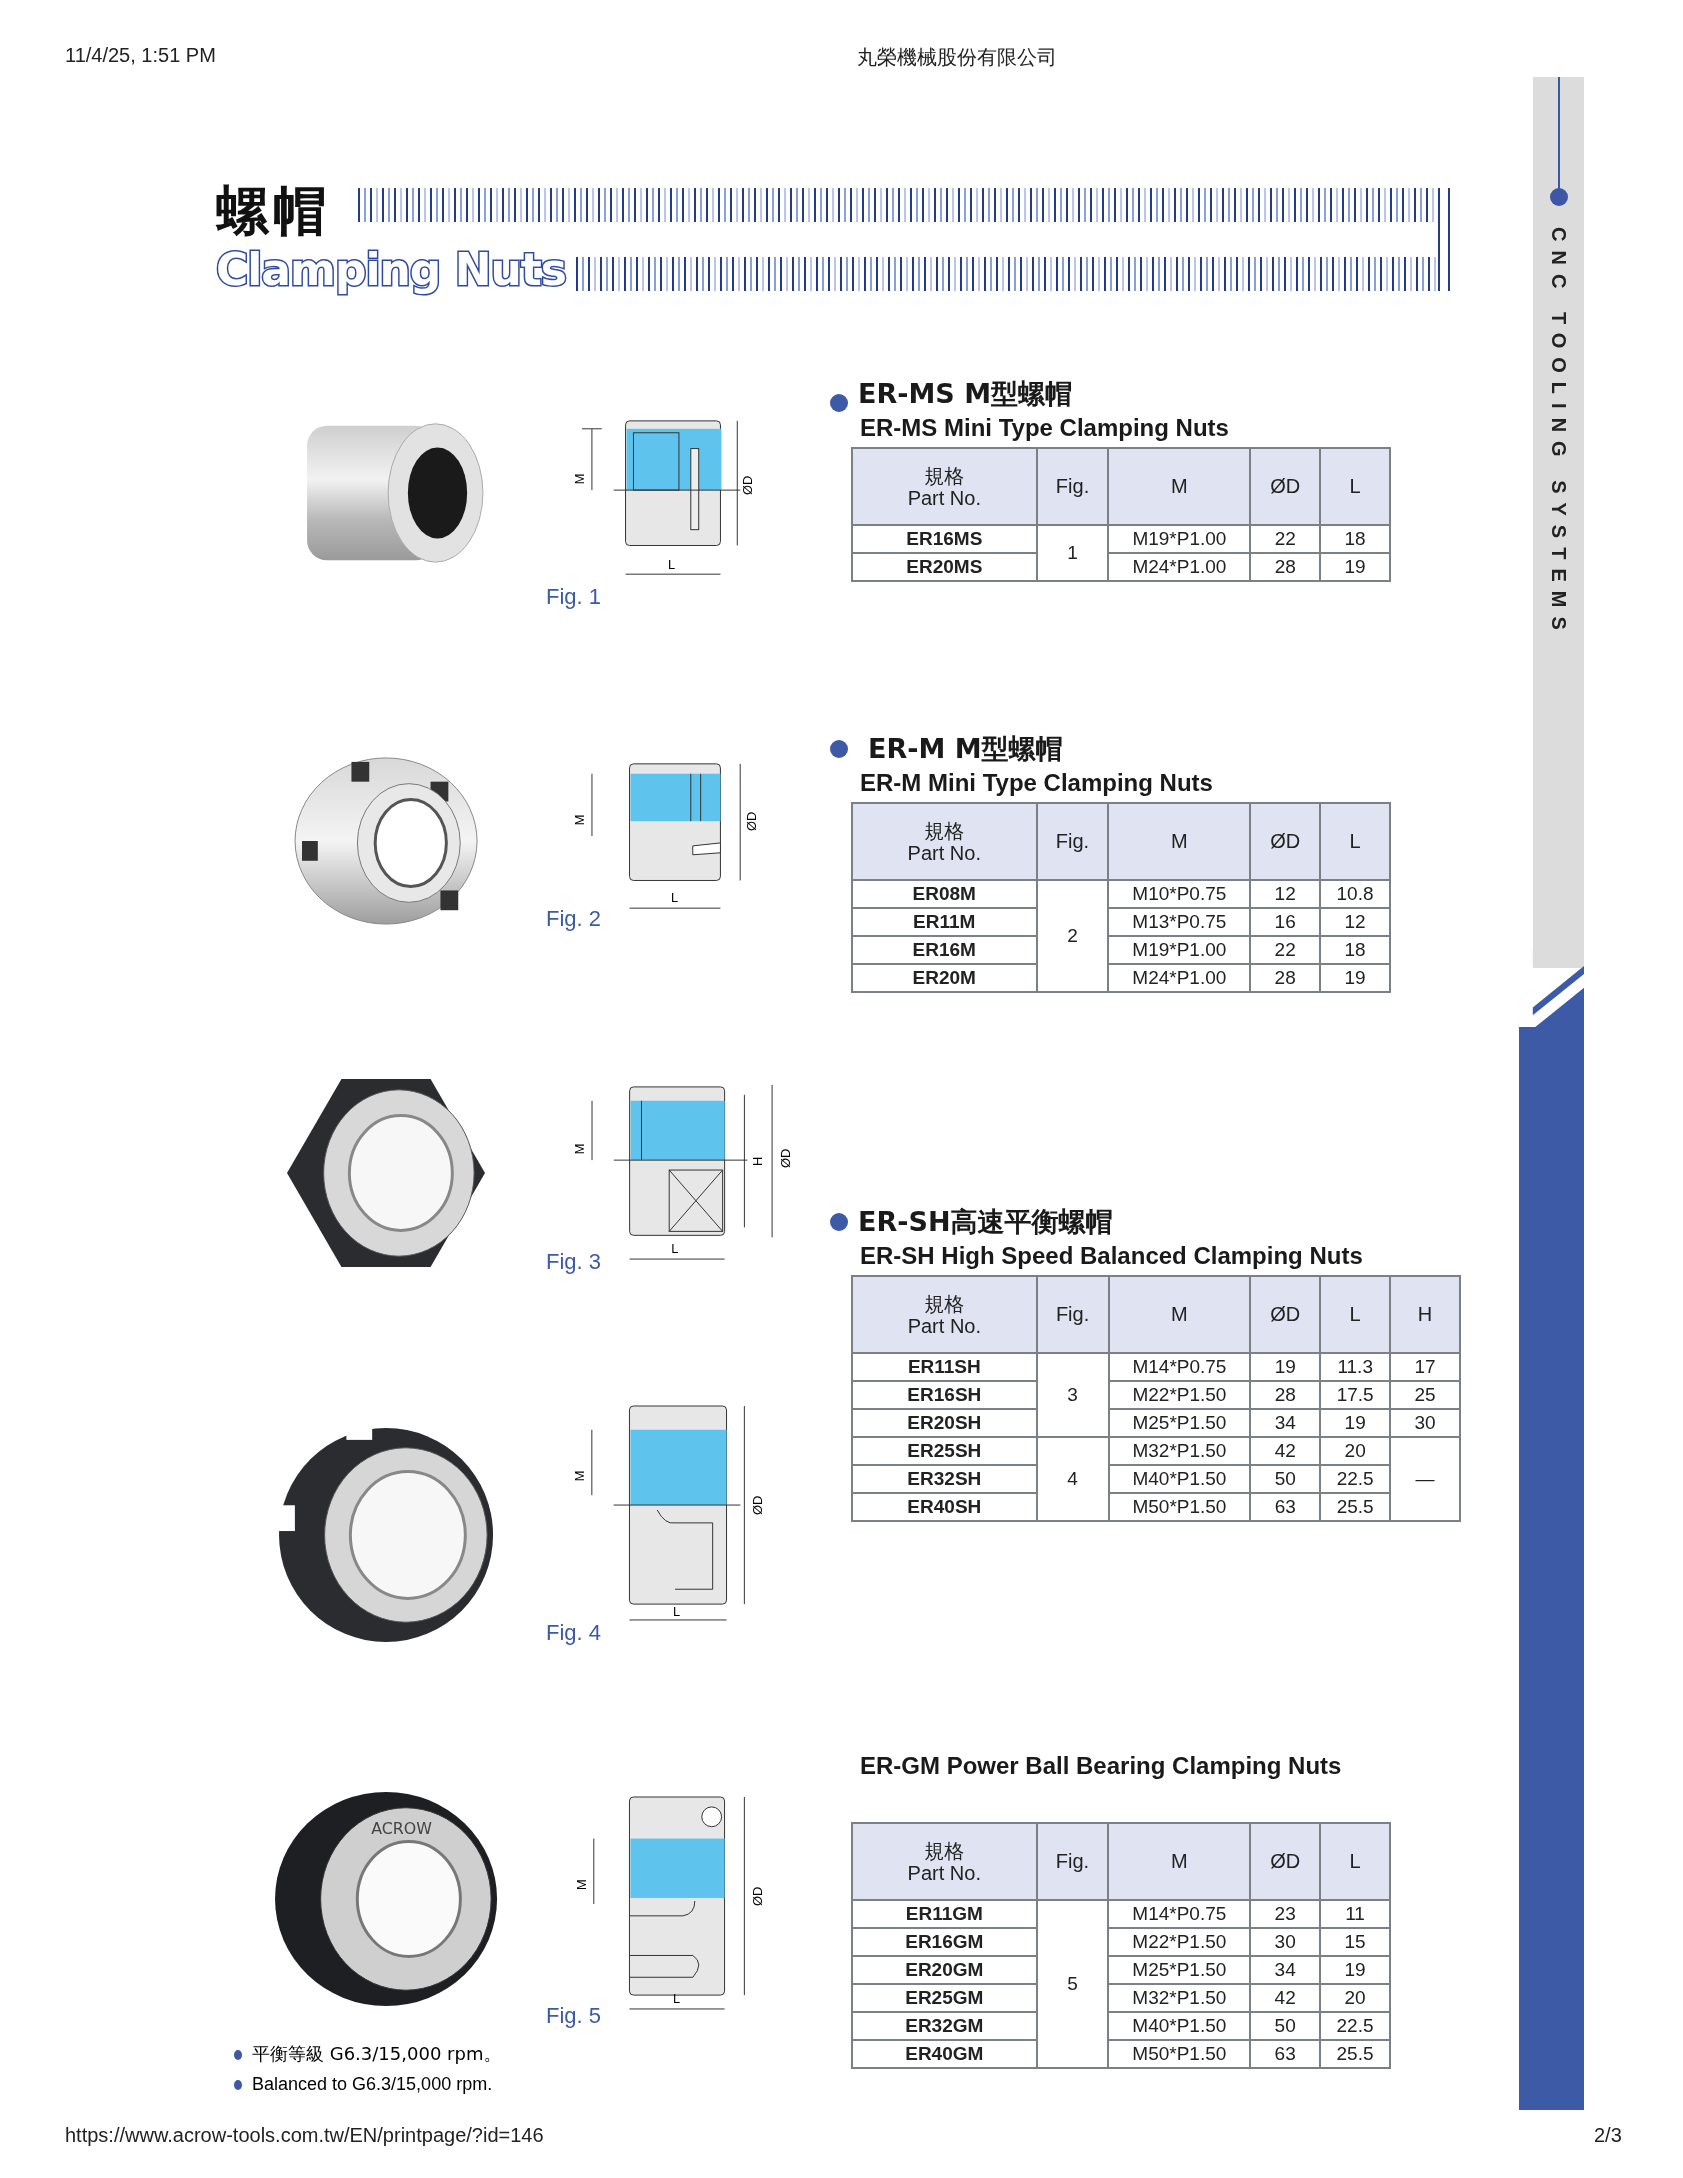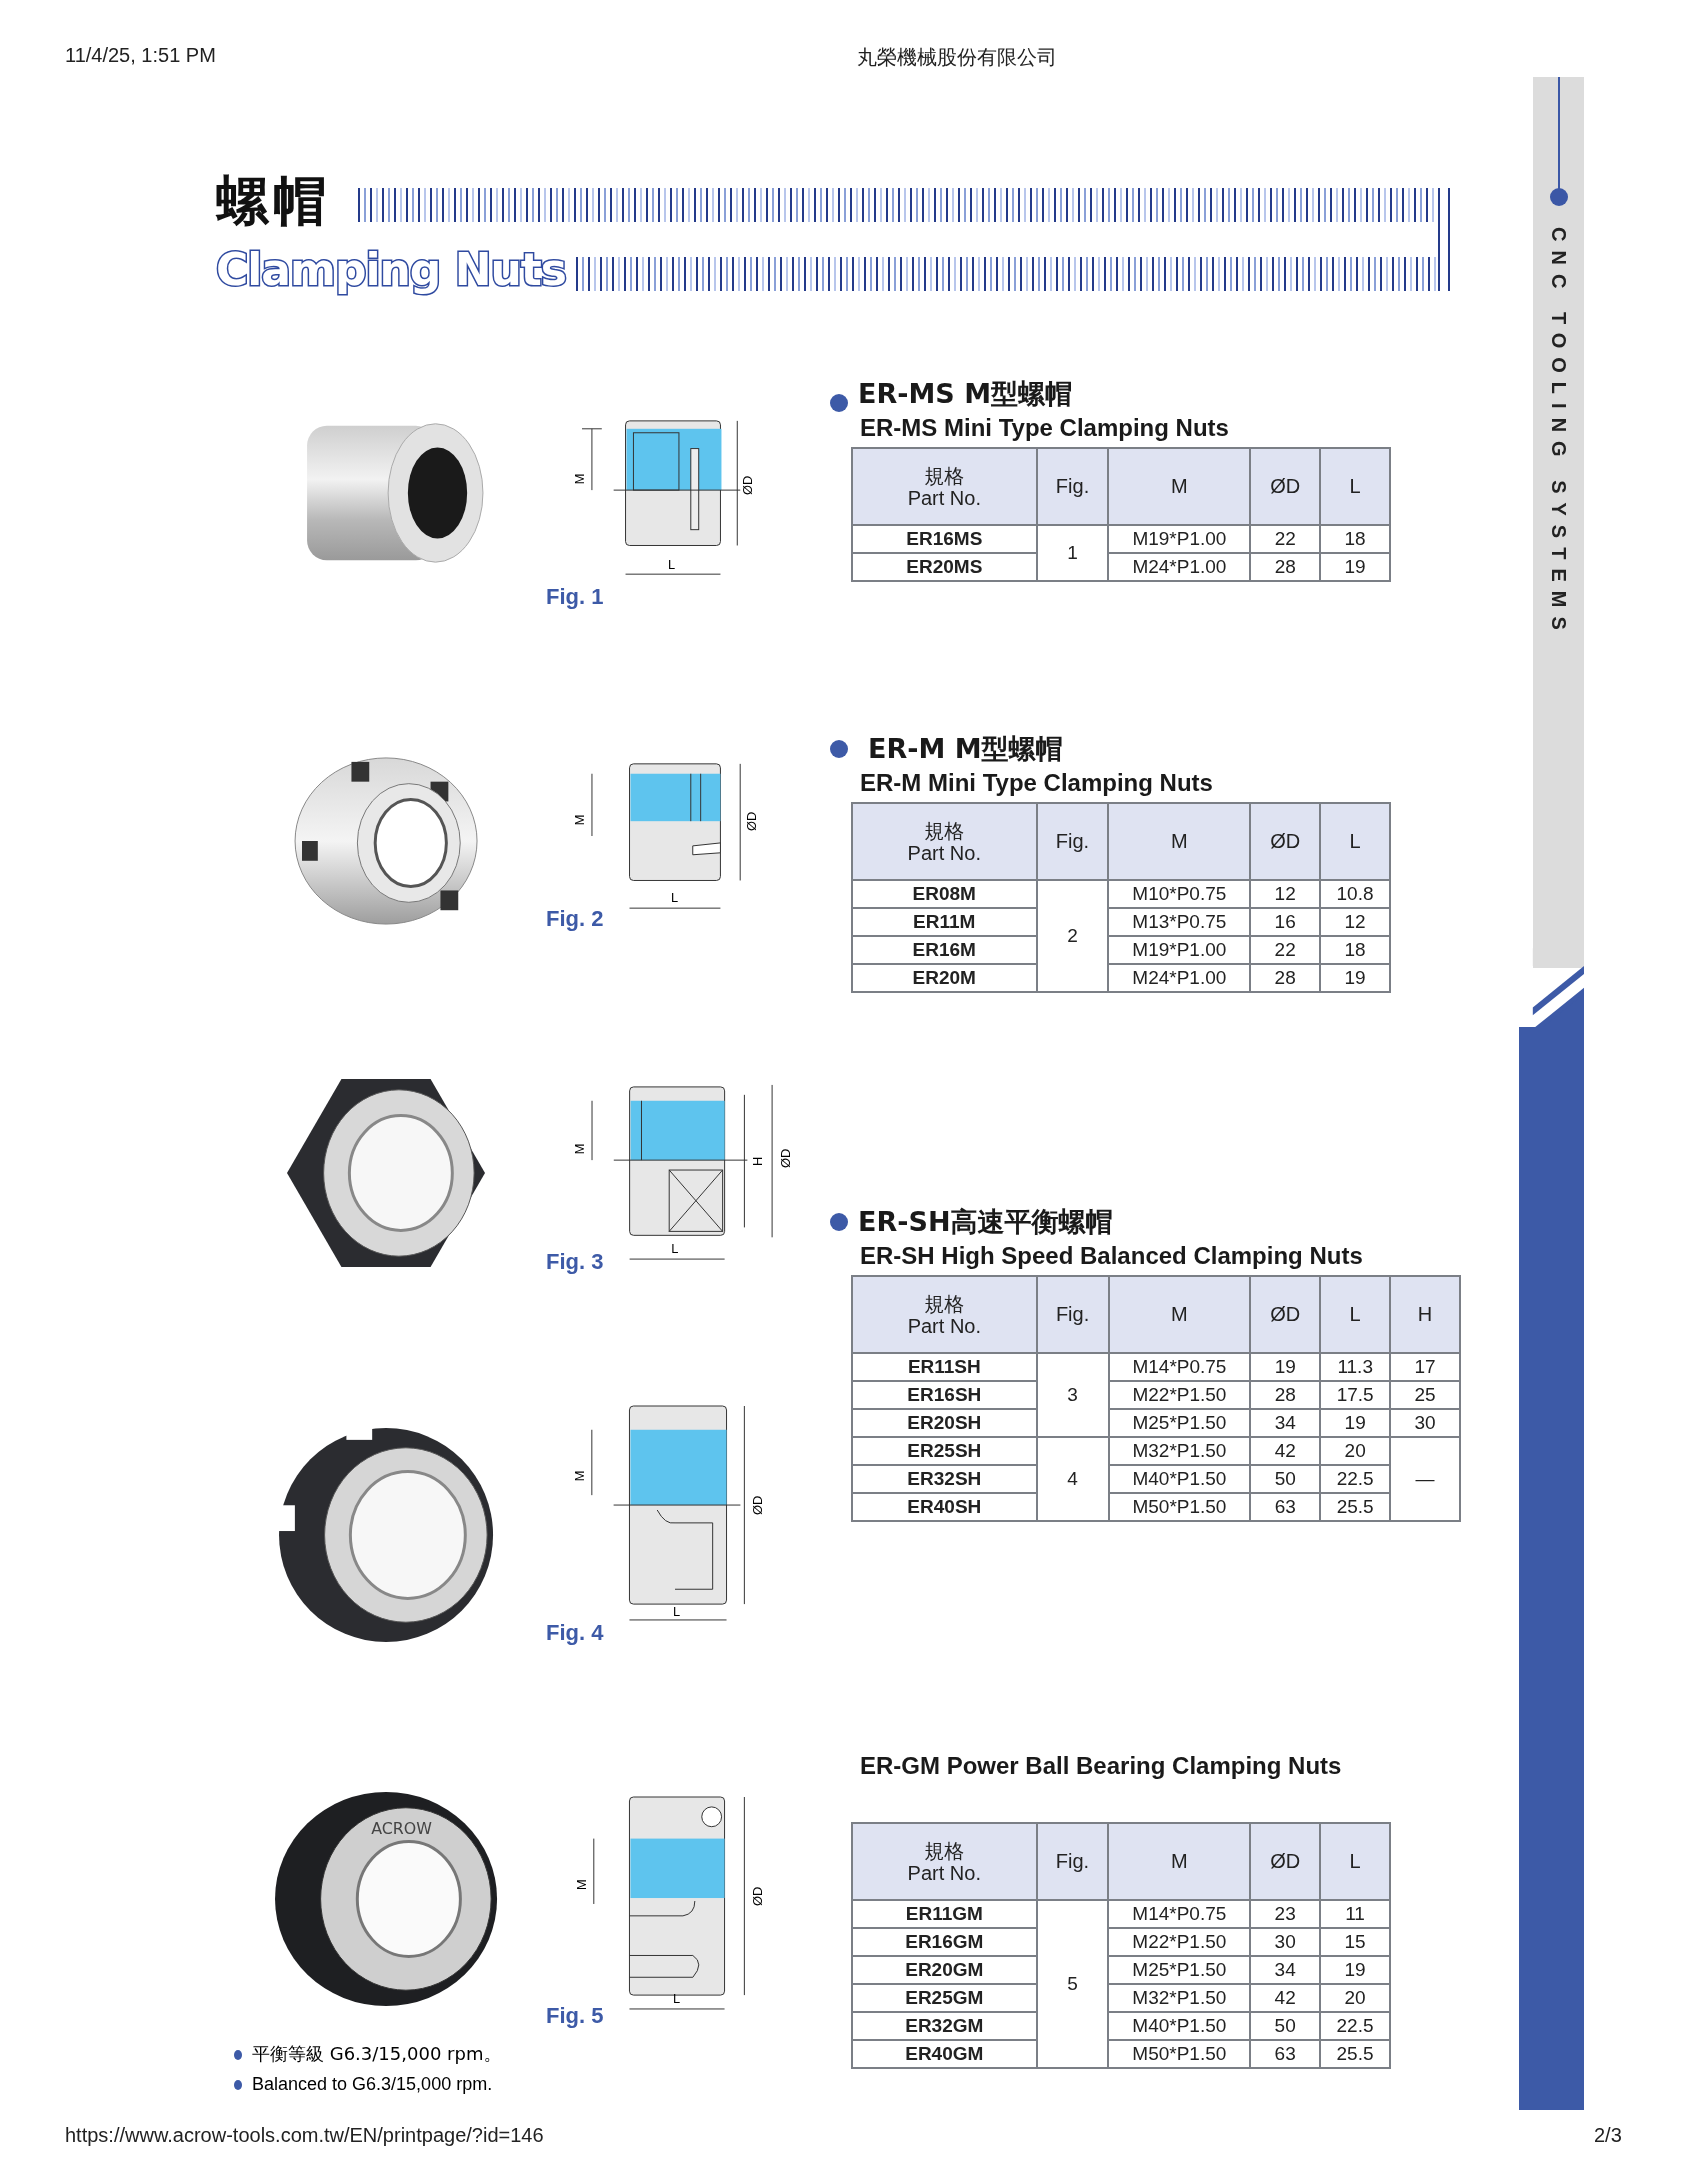--- a/index.html
+++ b/index.html
@@ -2,21 +2,21 @@
 <html><head>
 <meta charset="utf-8">
 <style>
   html,body{margin:0;padding:0;background:#fff;}
   body{width:1683px;height:2178px;position:relative;overflow:hidden;font-family:"Liberation Sans","DejaVu Sans",sans-serif;color:#222;}
   .abs{position:absolute;}
   .hdr{font-size:20px;color:#222;}
   .cjk{font-family:"DejaVu Sans",sans-serif;}
 
   
-  .title-cn{left:216px;top:166px;font-size:53px;font-weight:bold;color:#111;letter-spacing:4px;font-family:"DejaVu Sans",sans-serif;}
+  .title-cn{left:216px;top:176px;font-size:53px;font-weight:bold;color:#111;letter-spacing:4px;font-family:"DejaVu Sans",sans-serif;}
   .title-en{left:216px;top:244px;font-size:44px;font-weight:bold;color:#fff;font-family:"DejaVu Sans",sans-serif;
     -webkit-text-stroke:3px #2f4aa0;paint-order:stroke fill;text-shadow:0 0 0 #2f4aa0;letter-spacing:-1px;}
   .stripe{height:34px;background:repeating-linear-gradient(90deg,#243a8a 0 2px,#fff 2px 6px,#8aa0d8 6px 8px,#fff 8px 12px,#243a8a 12px 14px,#fff 14px 18px,#b8c6ec 18px 20px,#fff 20px 24px);}
   .stripe-end{width:8px;height:117px;border-left:2px solid #243a8a;border-right:2px solid #243a8a;}
 
   
   .band{left:1533px;top:77px;width:51px;height:2034px;}
   .band-grey{position:absolute;left:0;top:0;width:51px;height:891px;background:#dcdcdc;}
   .band-line{position:absolute;left:25px;top:0;width:2px;height:119px;background:#3b57a6;}
   .band-dot{position:absolute;left:17px;top:111px;width:18px;height:18px;border-radius:50%;background:#3b57a6;}
@@ -27,21 +27,21 @@
   .sec-title{font-size:27px;font-weight:bold;color:#1a1a1a;}
   .sec-sub{font-size:24px;font-weight:bold;color:#1a1a1a;}
   .bullet{width:18px;height:18px;border-radius:50%;background:#3d5aa7;display:inline-block;}
   table.spec{border-collapse:collapse;font-size:19px;color:#222;}
   table.spec th,table.spec td{border:2px solid #7b7f86;text-align:center;padding:0;}
   table.spec th{background:#dfe3f2;font-weight:normal;font-size:20px;}
   table.spec td.pn{font-weight:bold;}
   table.spec td{height:26px;}
   .th2{line-height:22px;}
 
-  .figlbl{font-size:22px;font-weight:bold;color:#3d5aa7;}
+  .figlbl{font-size:22px;font-weight:normal;color:#3d5aa7;}
   .notes{left:234px;top:2039px;font-size:18px;color:#000000;line-height:30px;}
   .notes .b{display:inline-block;width:8px;height:10px;border-radius:50%;background:#3d5aa7;margin-right:10px;}
 </style>
 </head>
 <body>
 
 <div class="abs hdr" style="left:65px;top:44px;">11/4/25, 1:51 PM</div>
 <div class="abs hdr cjk" style="left:857px;top:44px;">丸榮機械股份有限公司</div>
 
 <div class="abs title-cn">螺帽</div>

